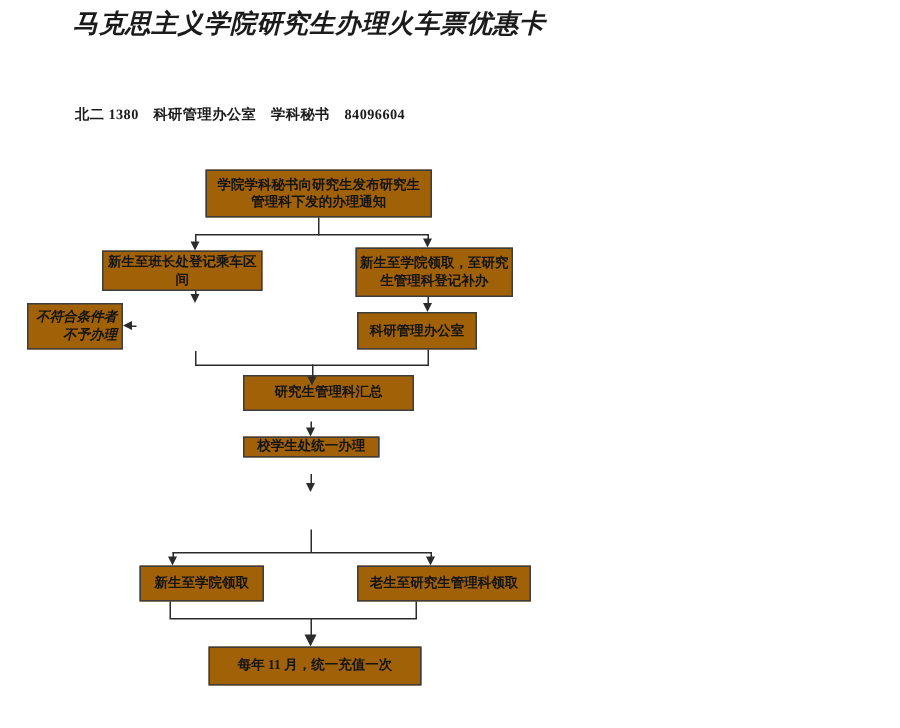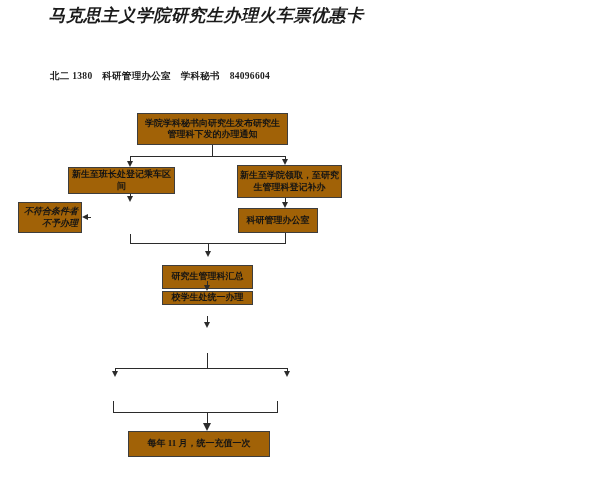--- a/index.html
+++ b/index.html
@@ -52,23 +52,25 @@
   <div class="office-info">北二 1380　科研管理办公室　学科秘书　84096604</div>
 
   <div class="node" style="left:137px;top:113px;width:151px;height:32px">学院学科秘书向研究生发布研究生
 管理科下发的办理通知</div>
   <div class="node" style="left:68px;top:167px;width:107px;height:27px">新生至班长处登记乘车区间</div>
   <div class="node" style="left:237px;top:165px;width:105px;height:33px">新生至学院领取，至研究
 生管理科登记补办</div>
   <div class="node align-left" style="left:18px;top:202px;width:64px;height:31px">不符合条件者
 不予办理</div>
   <div class="node" style="left:238px;top:208px;width:80px;height:25px">科研管理办公室</div>
-  <div class="node" style="left:162px;top:265px;width:91px;height:24px">研究生管理科汇总</div>
+  <div class="node" style="left:162px;top:250px;width:114px;height:24px">研究生管理科汇总</div>
   <div class="node" style="left:162px;top:291px;width:91px;height:14px">校学生处统一办理</div>
-  <div class="node" style="left:128px;top:431px;width:142px;height:26px">每年 11 月，统一充值一次</div>
+  <div class="node" style="left:93px;top:377px;width:83px;height:24px">新生至学院领取</div>
+  <div class="node" style="left:238px;top:377px;width:116px;height:24px">老生至研究生管理科领取</div>
+  <div class="node" style="left:139px;top:431px;width:142px;height:26px">每年 11 月，统一充值一次</div>
 
   <div class="line" style="left:212px;top:145px;width:1px;height:12px"></div>
   <div class="line" style="left:130px;top:156px;width:156px;height:1px"></div>
   <div class="line" style="left:130px;top:156px;width:1px;height:6px"></div>
   <div class="arrow-down" style="left:127px;top:161px"></div>
   <div class="line" style="left:285px;top:156px;width:1px;height:4px"></div>
   <div class="arrow-down" style="left:282px;top:159px"></div>
 
   <div class="line" style="left:130px;top:194px;width:1px;height:3px"></div>
   <div class="arrow-down" style="left:127px;top:196px"></div>

